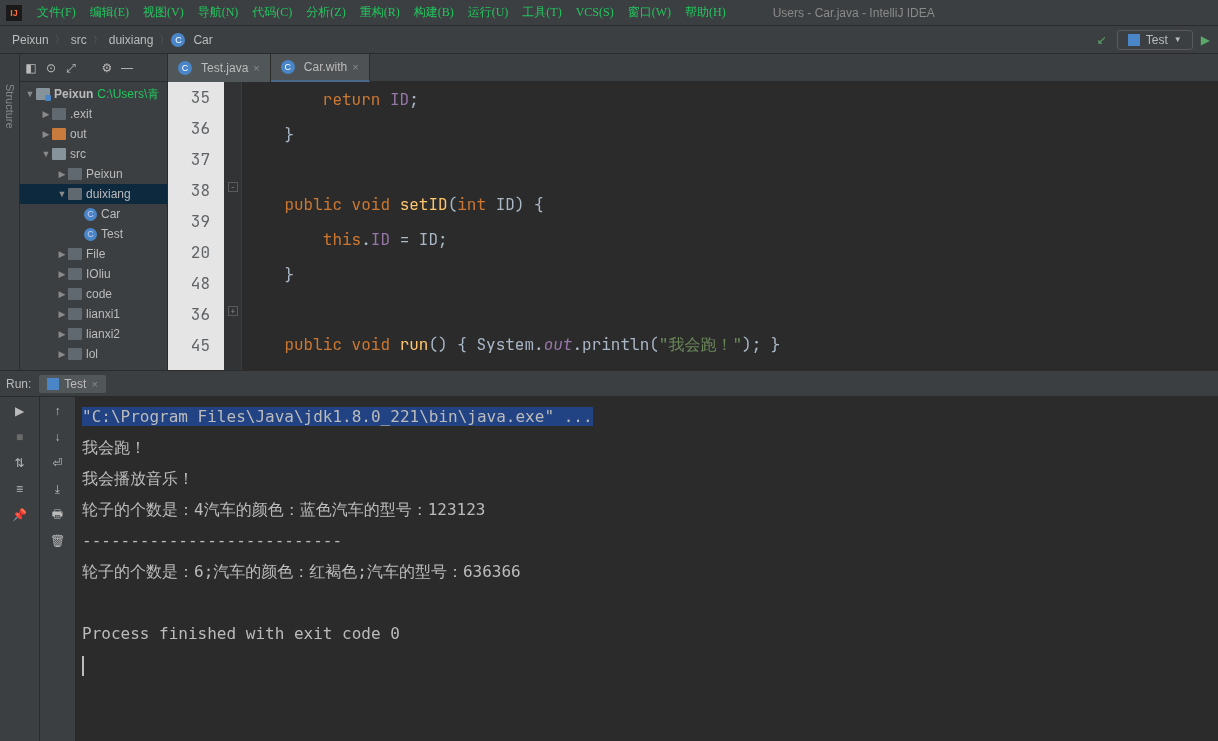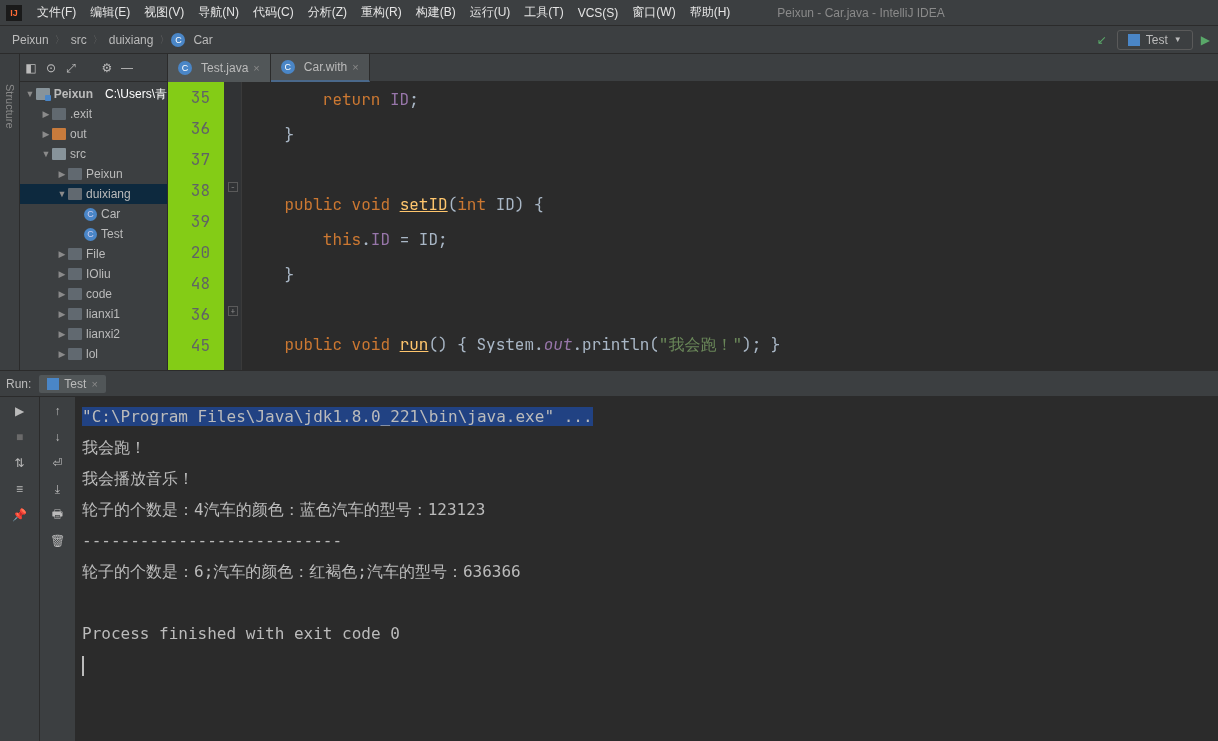--- a/index.html
+++ b/index.html
@@ -29,22 +29,23 @@
   margin: 0 8px 0 2px;
   display: flex;
   align-items: center;
   justify-content: center;
   color: #ff6b35;
   font-size: 9px;
   font-weight: bold;
 }
 .menu-item {
   padding: 0 7px;
-  color: #e5e5e5;
+  color: #22c55e;
   cursor: default;
+  font-family: Liberation Serif, serif;
 }
 .window-title { color: #8a8a8a; margin-left: 40px; }
 .crumbbar {
   height: 28px;
   background: #3c3f41;
   display: flex;
   align-items: center;
   padding: 0 8px;
   border-bottom: 1px solid #2b2b2b;
 }
@@ -140,37 +141,37 @@
 .tab-close { color: #8a8a8a; font-size: 11px; }
 .editor {
   flex: 1;
   display: flex;
   overflow: hidden;
   font-family: "JetBrains Mono", Consolas, monospace;
   font-size: 16px;
 }
 .gutter {
   width: 56px;
-  background: #84cc16;
+  background: #e5e5e5;
   color: #606366;
   text-align: right;
   padding-right: 14px;
   line-height: 31px;
 }
 .gut-marks { width: 18px; background:#313335; border-right: 1px solid #3a3a3a; position: relative; }
 .fold-mark { position: absolute; left: 4px; width: 10px; height: 10px; border: 1px solid #5a5a5a; color:#888; font-size:8px; display:flex; align-items:center; justify-content:center; }
 .code {
   flex: 1;
   padding-left: 4px;
   line-height: 35px;
   white-space: pre;
   color: #a9b7c6;
 }
 .kw { color: #cc7832; }
-.fn { color: #ffc66d; text-decoration: underline; }
+.fn { color: #ffc66d; }
 .str { color: #6a8759; }
 .fld { color: #9876aa; }
 .bottom {
   height: 371px;
   display: flex;
   flex-direction: column;
   border-top: 1px solid #2b2b2b;
 }
 .run-header {
   height: 26px;
@@ -238,21 +239,21 @@
   <div class="menu-item">导航(N)</div>
   <div class="menu-item">代码(C)</div>
   <div class="menu-item">分析(Z)</div>
   <div class="menu-item">重构(R)</div>
   <div class="menu-item">构建(B)</div>
   <div class="menu-item">运行(U)</div>
   <div class="menu-item">工具(T)</div>
   <div class="menu-item">VCS(S)</div>
   <div class="menu-item">窗口(W)</div>
   <div class="menu-item">帮助(H)</div>
-  <div class="window-title">Peixun - Car.java - IntelliJ IDEA</div>
+  <div class="window-title">Users - Car.java - IntelliJ IDEA</div>
 </div>
 
 <div class="crumbbar">
   <span class="crumb">Peixun</span>
   <span class="crumb-sep">〉</span>
   <span class="crumb">src</span>
   <span class="crumb-sep">〉</span>
   <span class="crumb">duixiang</span>
   <span class="crumb-sep">〉</span>
   <span class="crumb-icon">C</span>
@@ -279,21 +280,21 @@
       <span class="tool-ic">⤢</span>
       <span style="width:10px"></span>
       <span class="tool-ic">⚙</span>
       <span class="tool-ic">—</span>
     </div>
     <div class="tree">
       <div class="tree-row">
         <span class="tw">▼</span>
           <span class="module-ic"></span>
         <b>Peixun</b>
-        <span style="color:#ffffff;margin-left:12px">C:\Users\青</span>
+        <span style="color:#22c55e;margin-left:4px">C:\Users\青</span>
       </div>
       <div id="tree-items">
           <div class="tree-row" style="padding-left: 20px;">
             <span class="tw">▶</span>
             <span class="folder-ic dark"></span>
             <span>.exit</span>
           </div>
           <div class="tree-row" style="padding-left: 20px;">
             <span class="tw">▶</span>
             <span class="folder-ic orange"></span>

